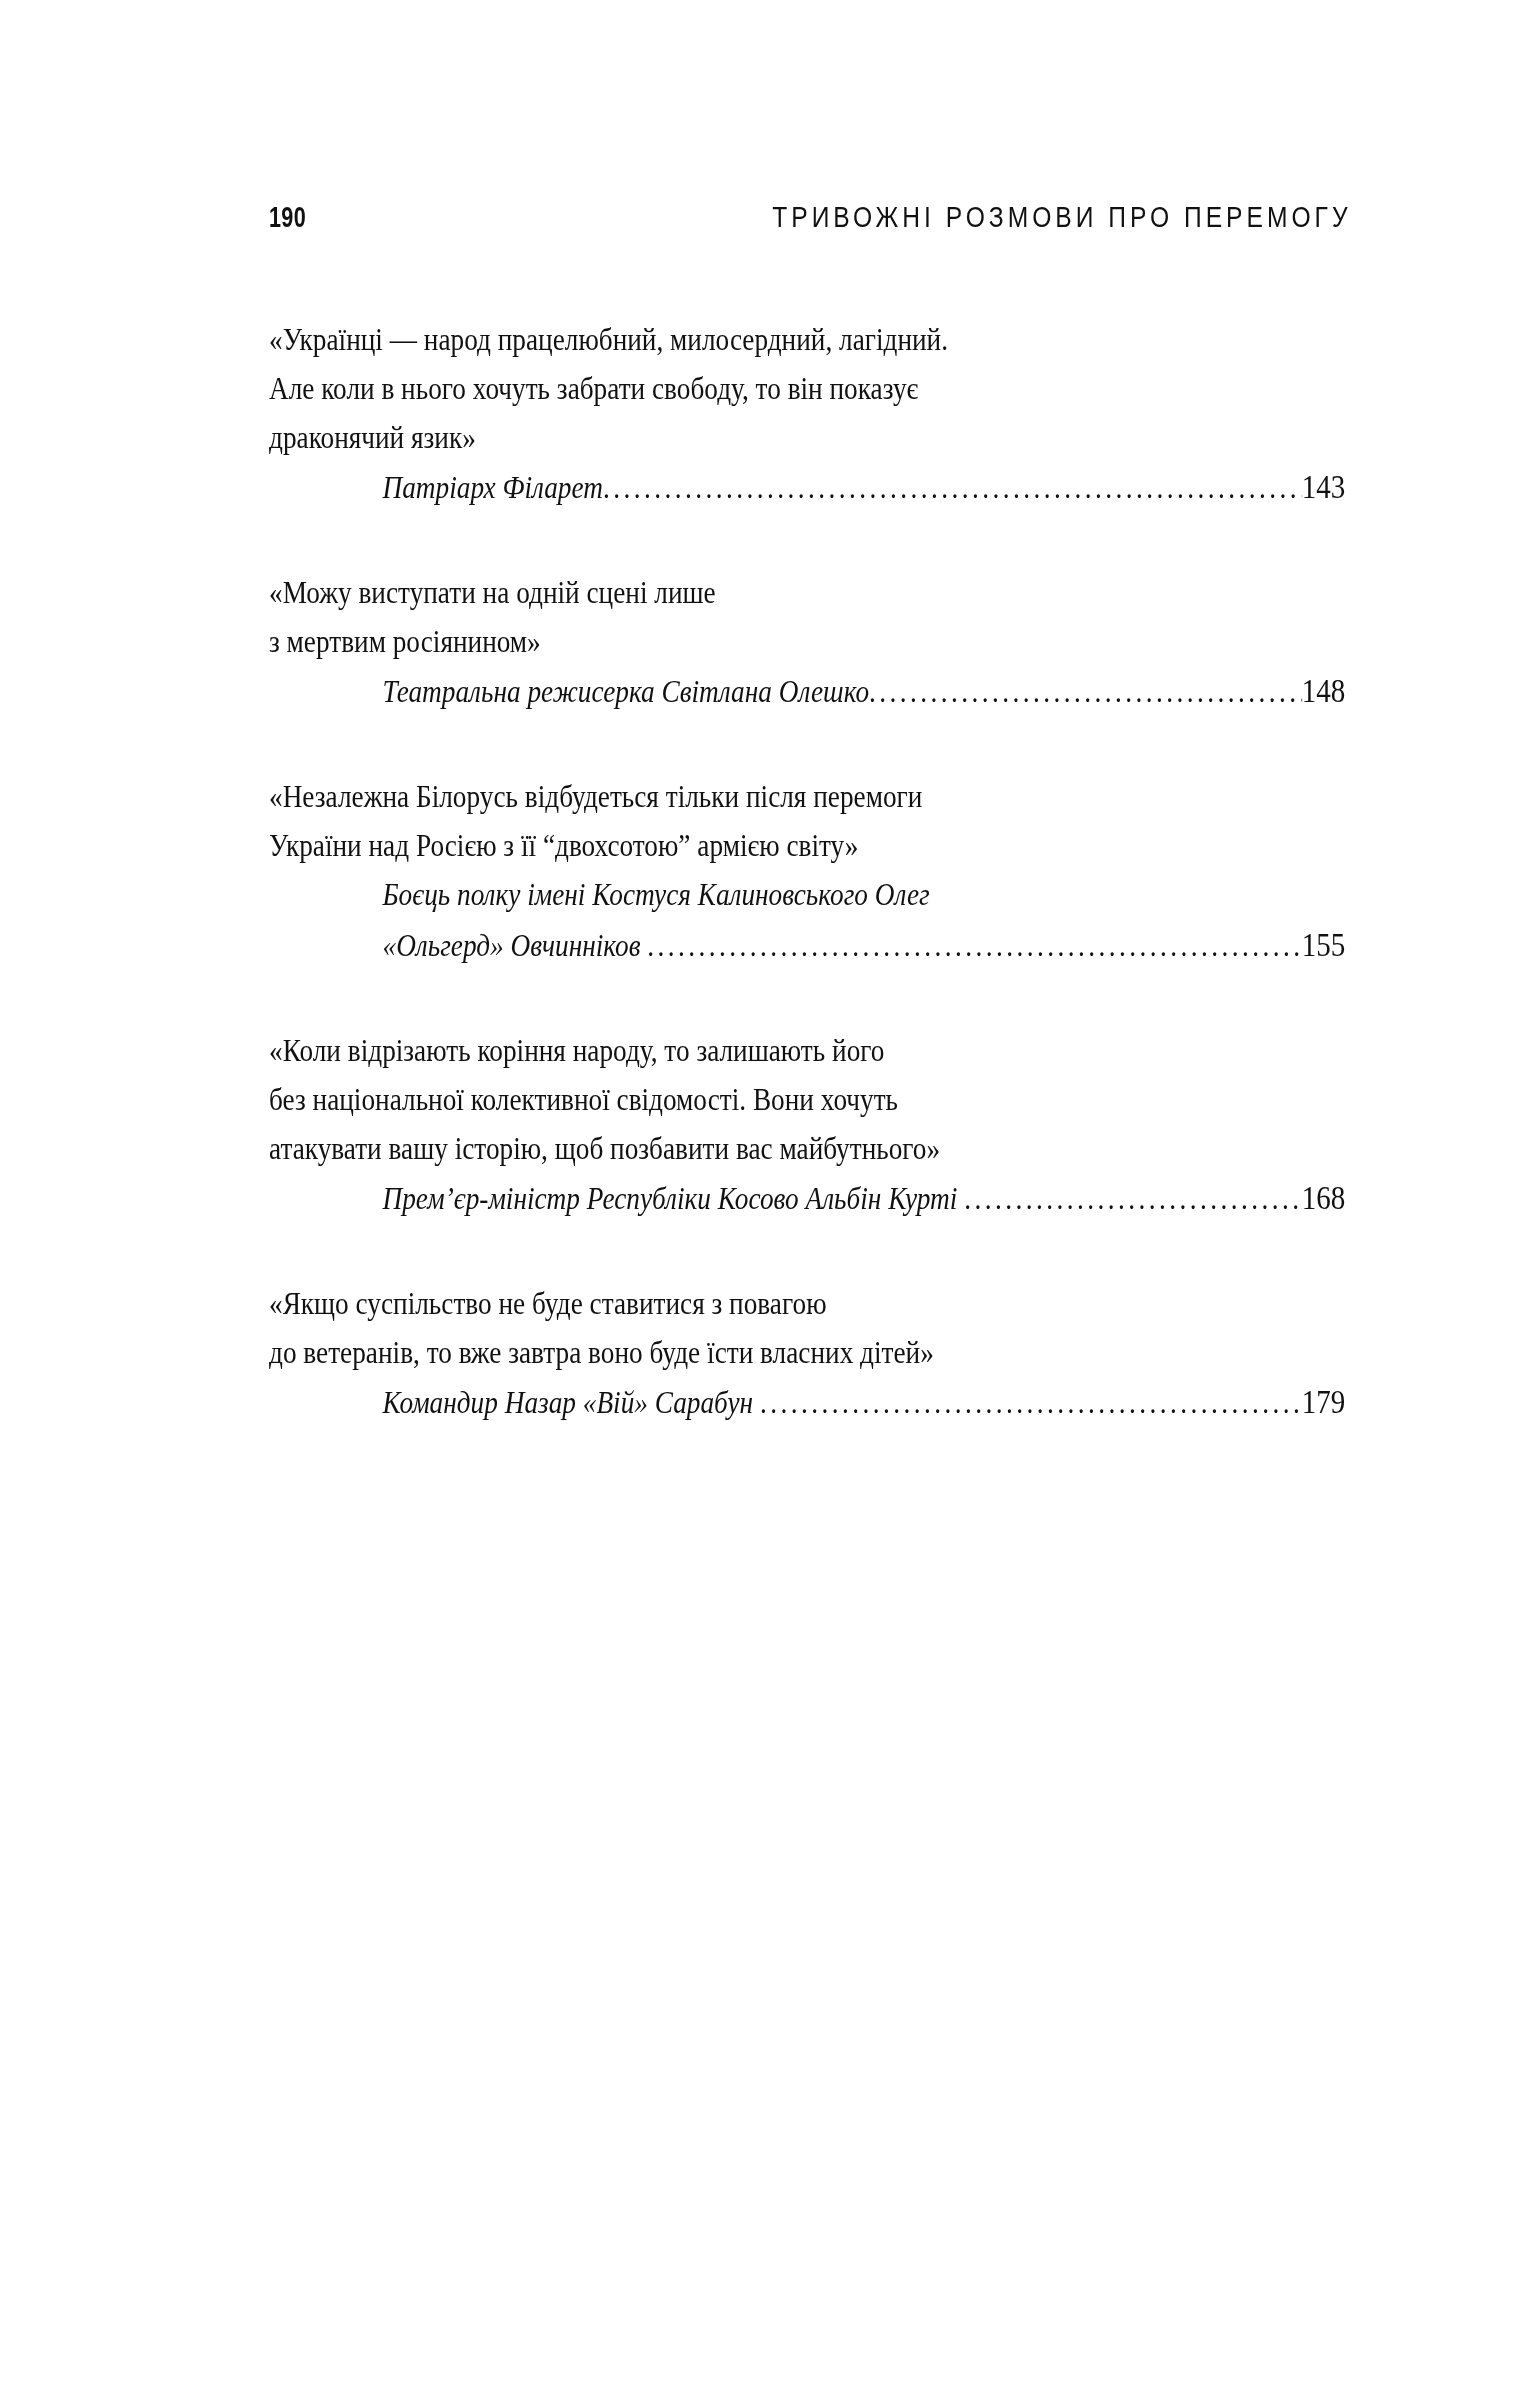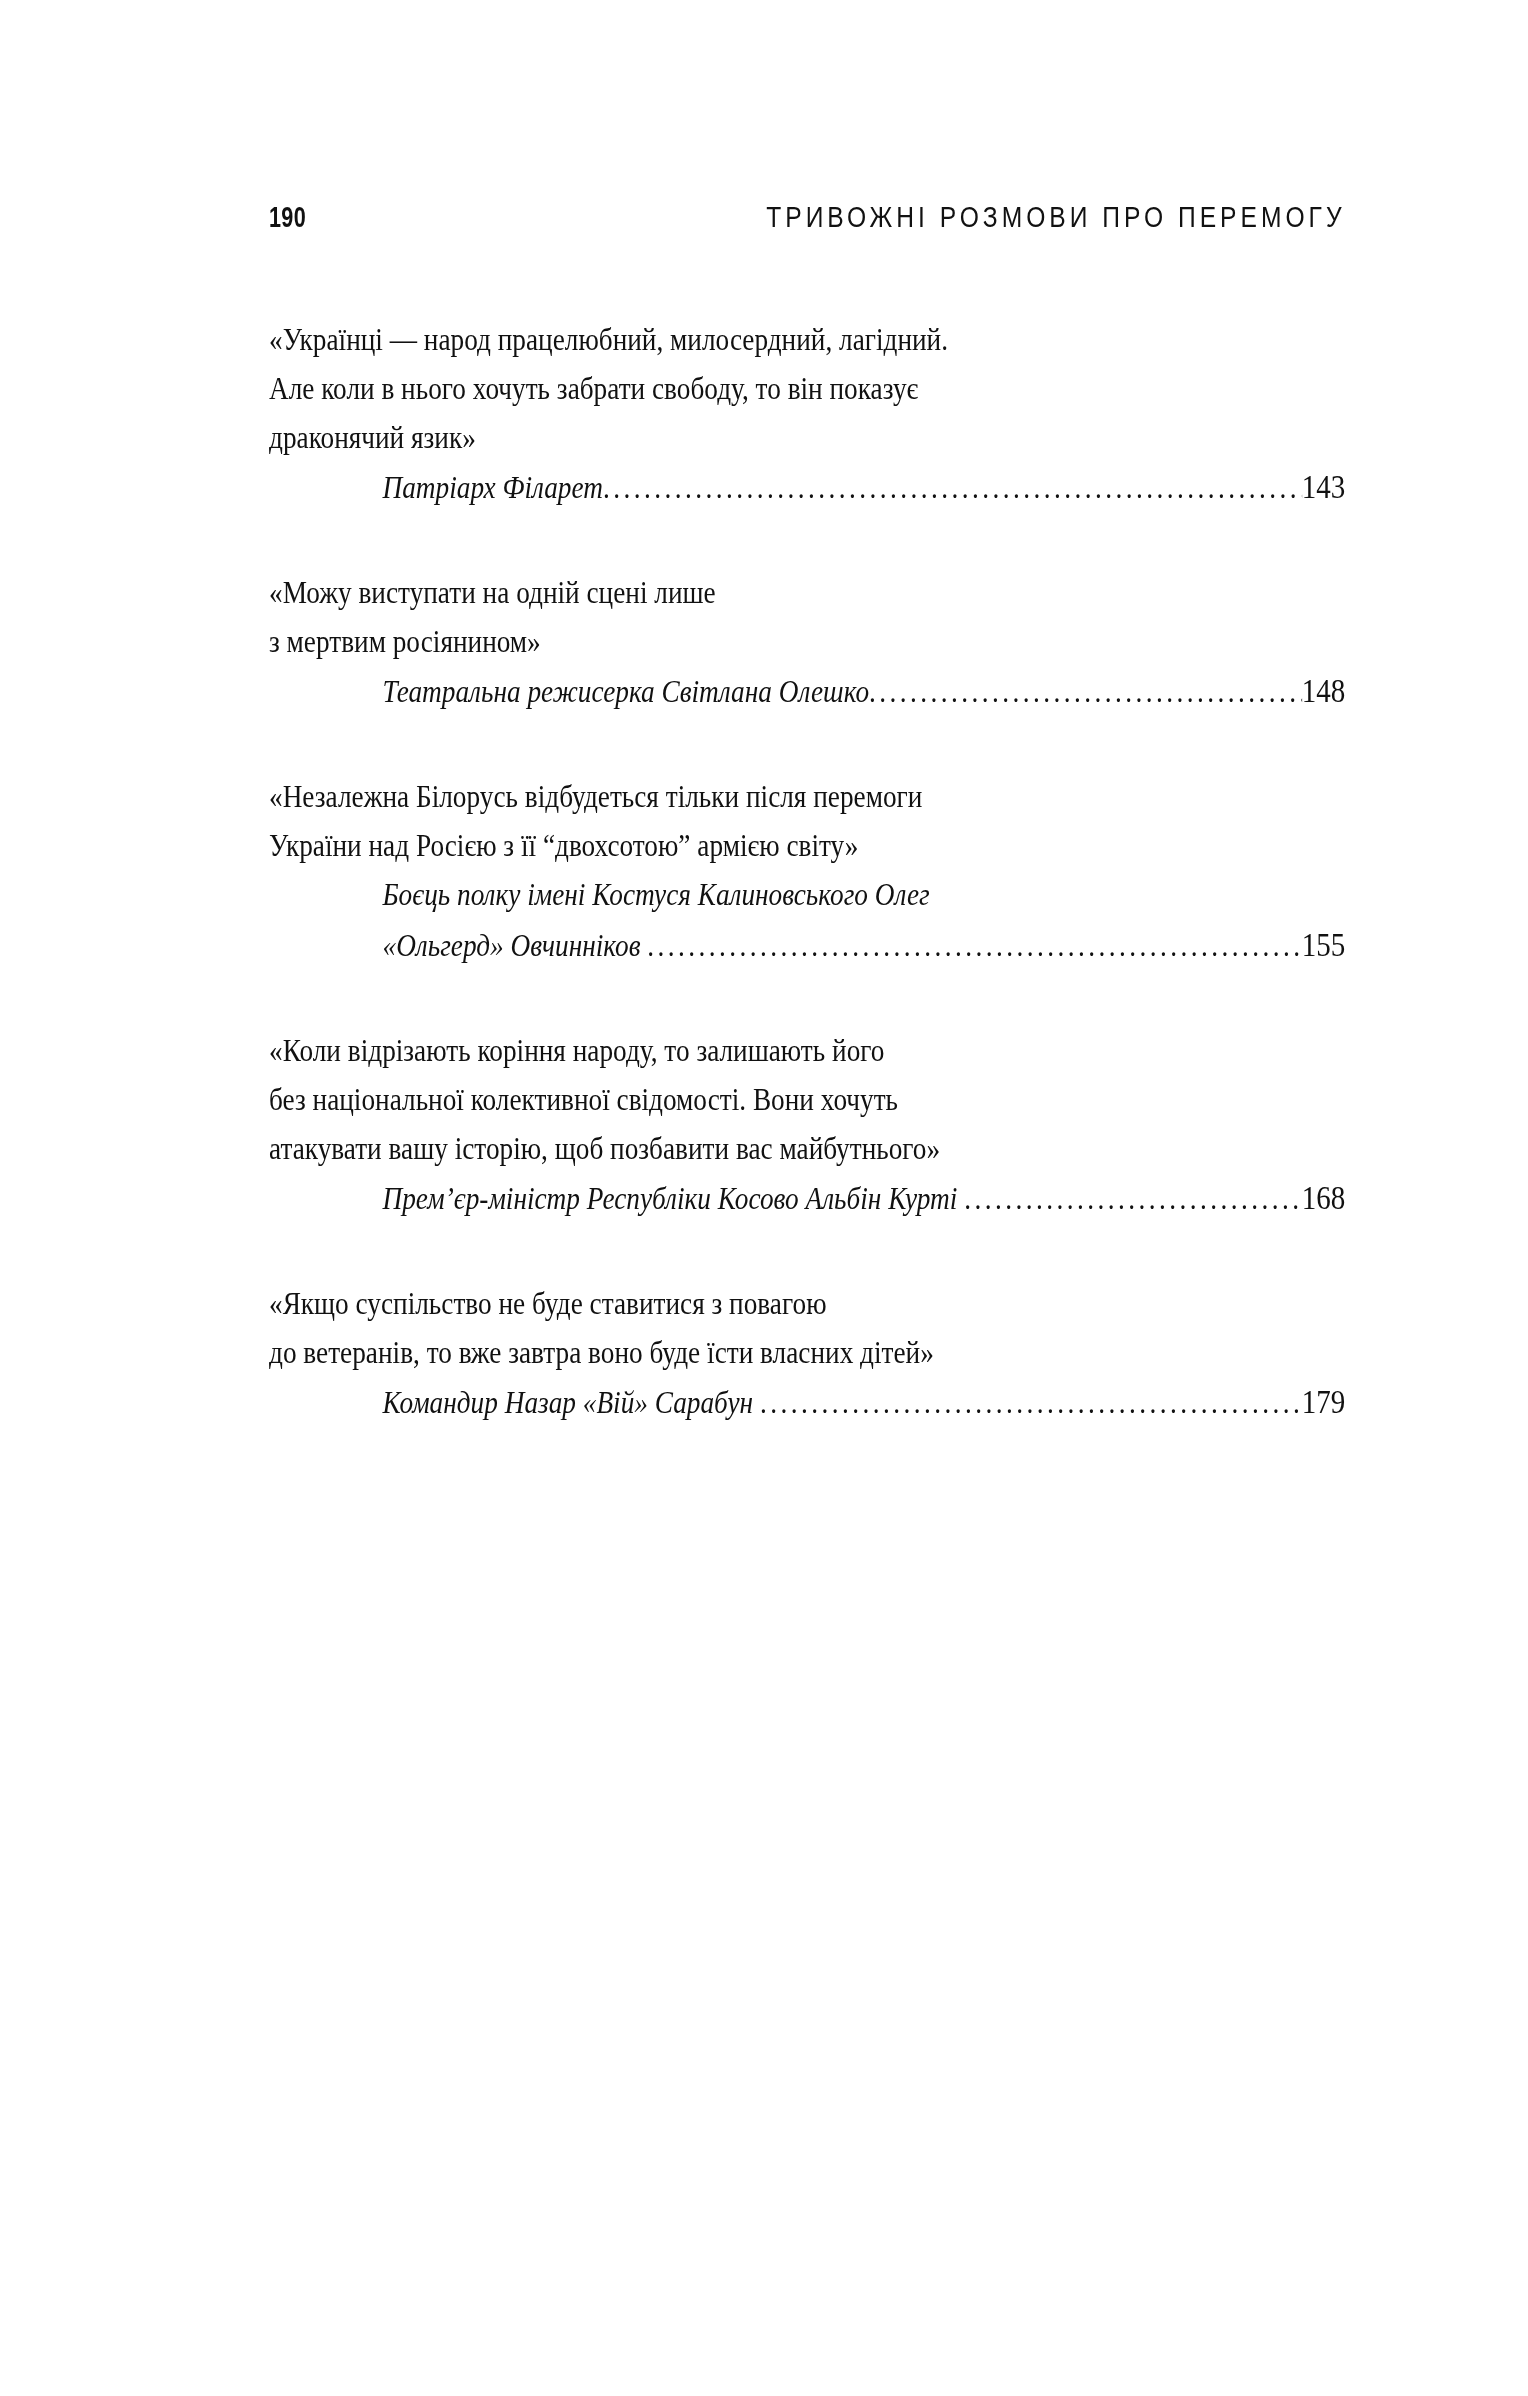--- a/index.html
+++ b/index.html
@@ -8,21 +8,21 @@
     background: #ffffff;
     position: relative;
     font-family: "Liberation Serif", serif;
     color: #111111;
     overflow: hidden;
   }
 
   
   .pagehead {
     position: absolute;
-    top: 200px; left: 269px; right: 182px;
+    top: 200px; left: 269px; right: 176px;
     display: flex;
     justify-content: space-between;
     align-items: baseline;
     text-align: right;
   }
   .folio {
     font-family: "Liberation Sans", sans-serif;
     font-weight: bold;
     font-size: 30px;
     letter-spacing: 0.5px;

